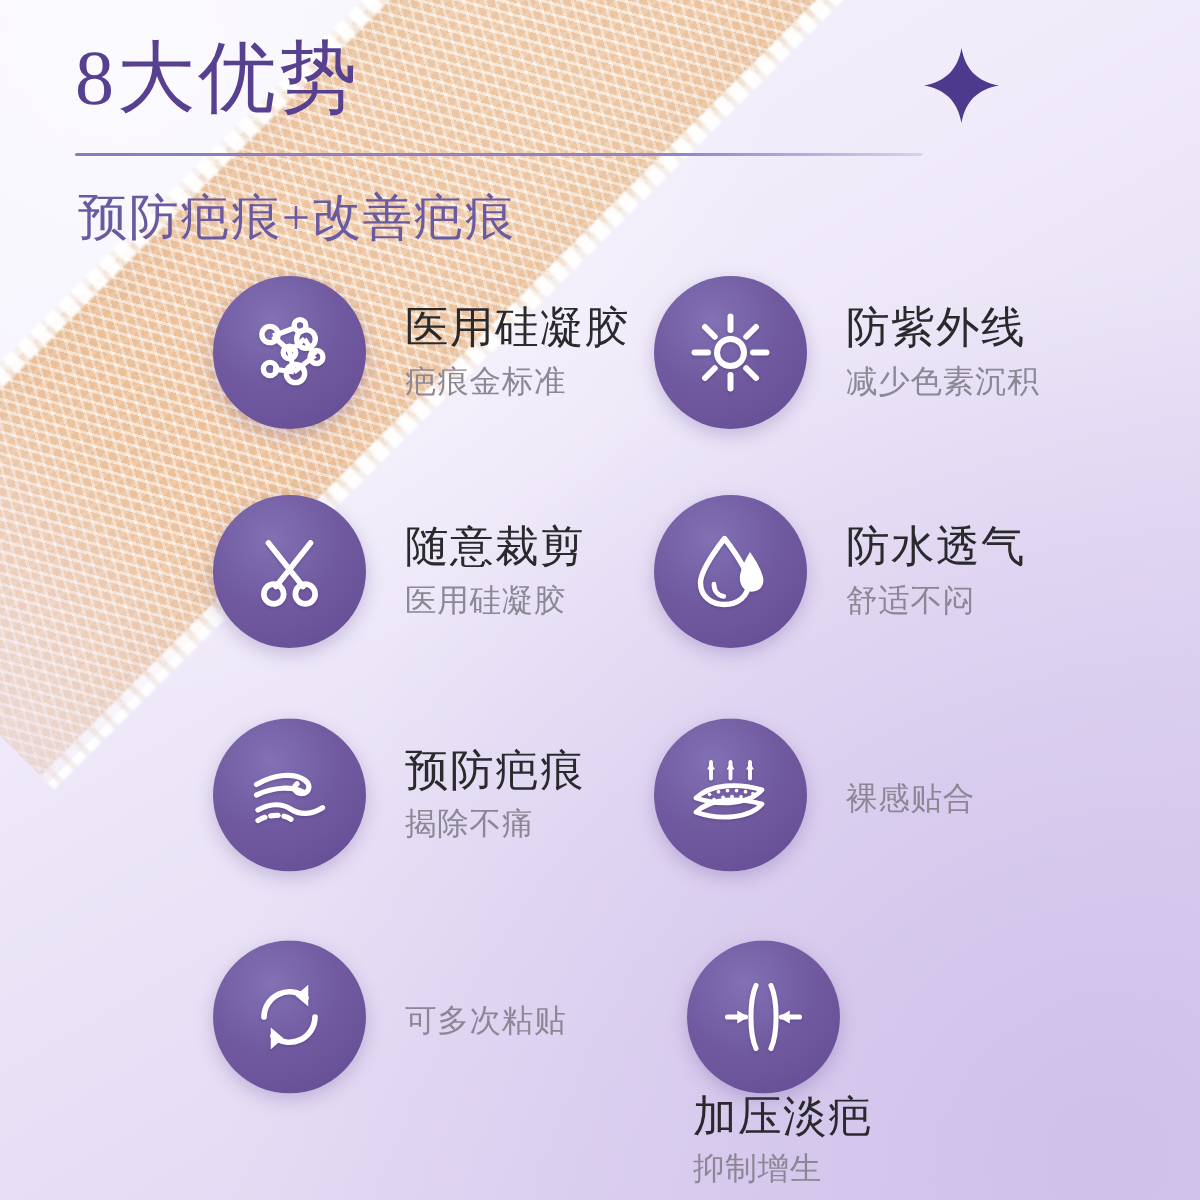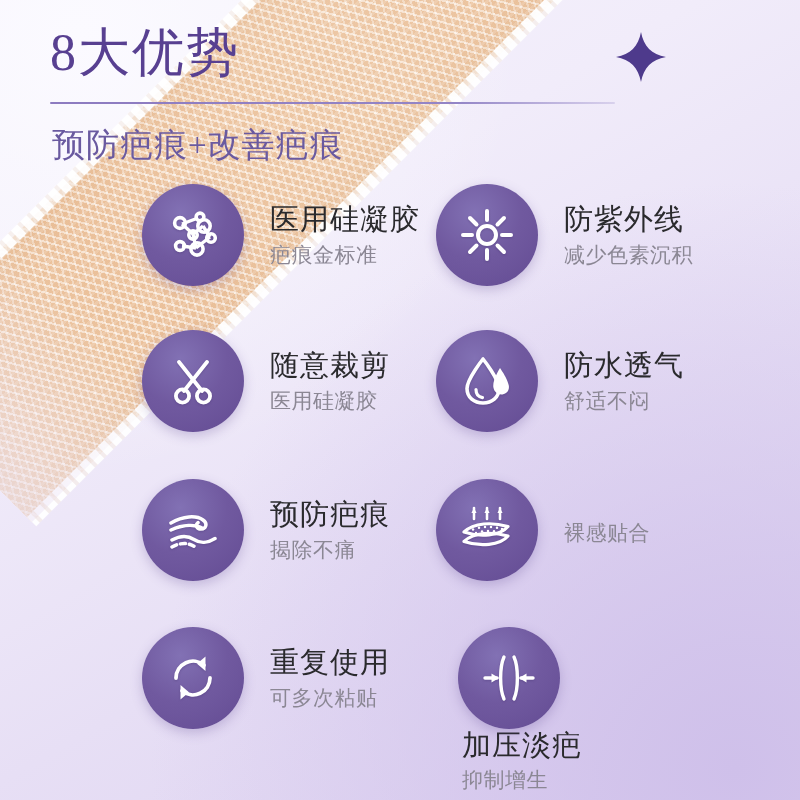--- a/index.html
+++ b/index.html
@@ -261,21 +261,20 @@
         <svg width="58" height="58" viewBox="0 0 58 58">
           <g fill="none" stroke="#fff" stroke-width="3.8" stroke-linecap="round">
             <path d="M12 29 A17 17 0 0 1 40 16.2"></path>
             <path d="M46 29 A17 17 0 0 1 18 41.8"></path>
           </g>
           <polygon points="41.5,7.5 41.5,22 33,14.8" fill="#fff"></polygon>
           <polygon points="16.5,50.5 16.5,36 25,43.2" fill="#fff"></polygon>
         </svg>
       </div>
       <div class="texts">
-        <div class="ft-title">重复使用</div>
         <div class="ft-sub">可多次粘贴</div>
       </div>
     </div>
 
     <div class="feature" style="left:436px;top:627px;flex-direction:column;">
       <div class="badge">
         <svg width="58" height="58" viewBox="0 0 58 58">
           <g fill="none" stroke="#fff" stroke-width="3.4" stroke-linecap="round">
             <path d="M24 8 C19.5 18 19.5 40 24 50"></path>
             <path d="M34 8 C38.5 18 38.5 40 34 50"></path>

